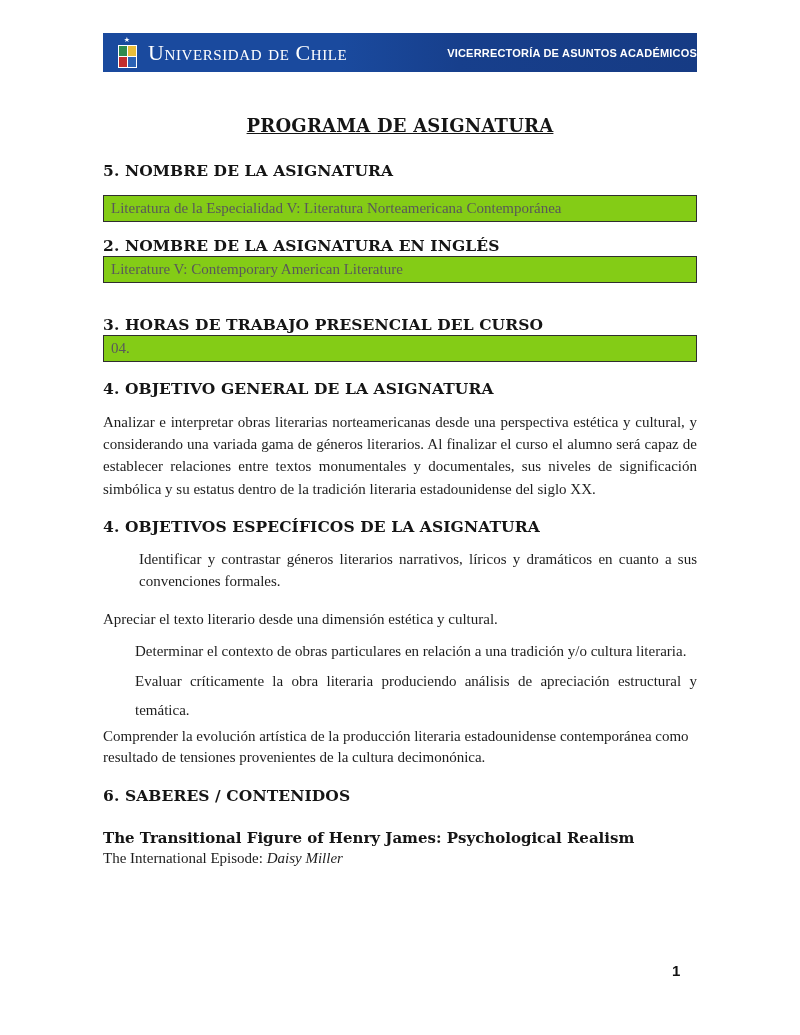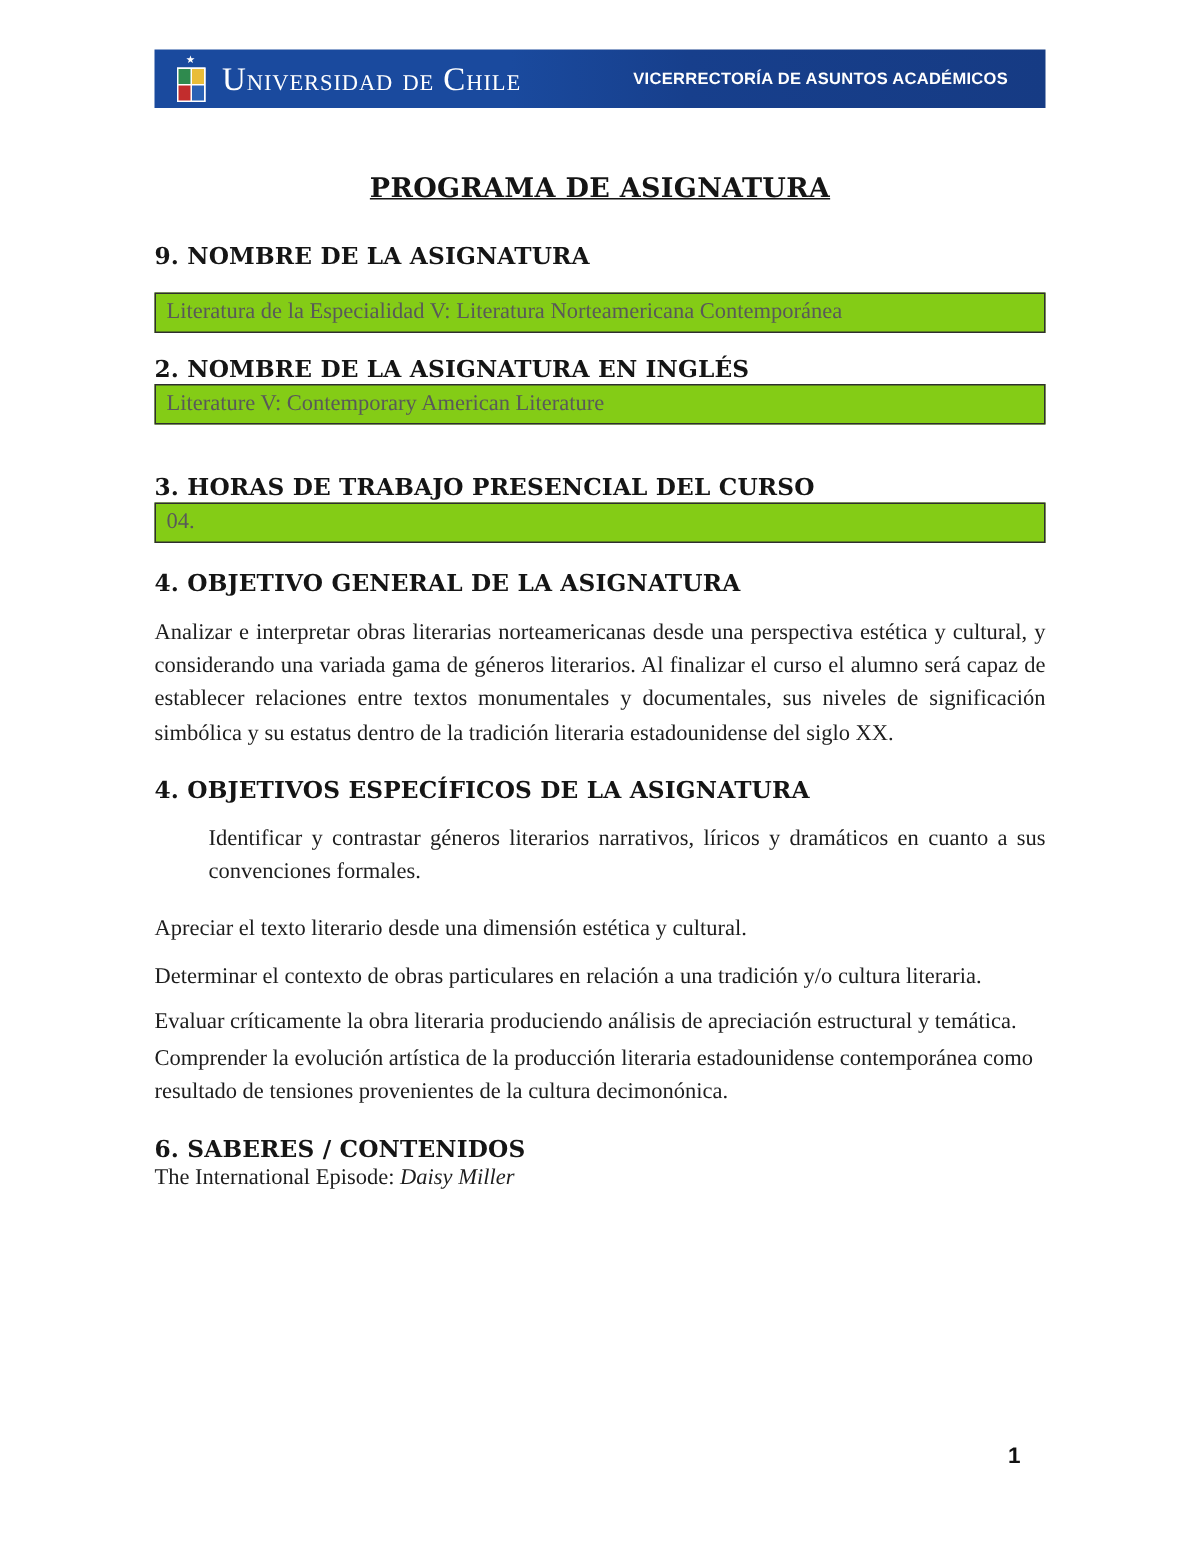--- a/index.html
+++ b/index.html
@@ -56,21 +56,20 @@
     margin-left: 10px;
     font-family: "Liberation Serif", serif;
     font-variant: small-caps;
     font-size: 22px;
     letter-spacing: 0.6px;
     color: #ffffff;
     white-space: nowrap;
   }
   .office-name {
     margin-left: auto;
-    margin-right: 25px;
     font-family: "Liberation Sans", sans-serif;
     font-weight: bold;
     font-size: 11px;
     letter-spacing: 0.2px;
     color: #ffffff;
     white-space: nowrap;
   }
 
   
   .doc-title {
@@ -109,21 +108,21 @@
     background: #84cc16;
   }
   .tight { margin-top: 1px; }
 
   .para {
     font-size: 15px;
     line-height: 22.2px;
     color: #1d1d1d;
   }
   .just { text-align: justify; }
-  .wide { line-height: 29.5px; }
+  .wide { line-height: 29.5px; margin-left: 32px; }
   .p4m  { margin-top: 13px; }
   .p50m { margin-top: 12px; margin-left: 36px; }
   .p51m { margin-top: 16px; }
   .p52m { margin-top: 7px; }
   .p53m { margin-top: 0px; }
   .p54m { margin-top: 0px; line-height: 21.5px; }
 
   .content-title {
     margin-top: 23px;
     font-family: "DejaVu Serif", serif;
@@ -164,38 +163,39 @@
             <span class="q3"></span>
             <span class="q4"></span>
         </span>
       </span>
       <span class="uni-name">Universidad de Chile</span>
       <span class="office-name">VICERRECTORÍA DE ASUNTOS ACADÉMICOS</span>
     </div>
 
     <div class="doc-title">PROGRAMA DE ASIGNATURA</div>
 
-    <div class="sec-h h1m">9. NOMBRE DE LA ASIGNATURA</div>
+    <div class="sec-h h1m">5. NOMBRE DE LA ASIGNATURA</div>
     <div class="field-box">Literatura de la Especialidad V: Literatura Norteamericana Contemporánea</div>
 
     <div class="sec-h h2m">2. NOMBRE DE LA ASIGNATURA EN INGLÉS</div>
     <div class="field-box tight">Literature V: Contemporary American Literature</div>
 
     <div class="sec-h h3m">3. HORAS DE TRABAJO PRESENCIAL DEL CURSO</div>
     <div class="field-box tight">04.</div>
 
     <div class="sec-h h4m">4. OBJETIVO GENERAL DE LA ASIGNATURA</div>
     <p class="para just p4m">Analizar e interpretar obras literarias norteamericanas desde una perspectiva estética y cultural, y considerando una variada gama de géneros literarios. Al finalizar el curso el alumno será capaz de establecer relaciones entre textos monumentales y documentales, sus niveles de significación simbólica y su estatus dentro de la tradición literaria estadounidense del siglo XX.</p>
 
     <div class="sec-h h5m">4. OBJETIVOS ESPECÍFICOS DE LA ASIGNATURA</div>
     <p class="para just p50m">Identificar y contrastar géneros literarios narrativos, líricos y dramáticos en cuanto a sus convenciones formales.</p>
     <p class="para p51m">Apreciar el texto literario desde una dimensión estética y cultural.</p>
     <p class="para just wide p52m">Determinar el contexto de obras particulares en relación a una tradición y/o cultura literaria.</p>
     <p class="para just wide p53m">Evaluar críticamente la obra literaria produciendo análisis de apreciación estructural y temática.</p>
     <p class="para p54m">Comprender la evolución artística de la producción literaria estadounidense contemporánea como resultado de tensiones provenientes de la cultura decimonónica.</p>
 
     <div class="sec-h h6m">6. SABERES / CONTENIDOS</div>
+    <div class="content-title">The Transitional Figure of Henry James: Psychological Realism</div>
     <div class="content-line"><span>The International Episode: </span><span class="italic">Daisy Miller</span></div>
 
   </div>
 
   <div class="page-number">1</div>
 </div>
 
 </body></html>

